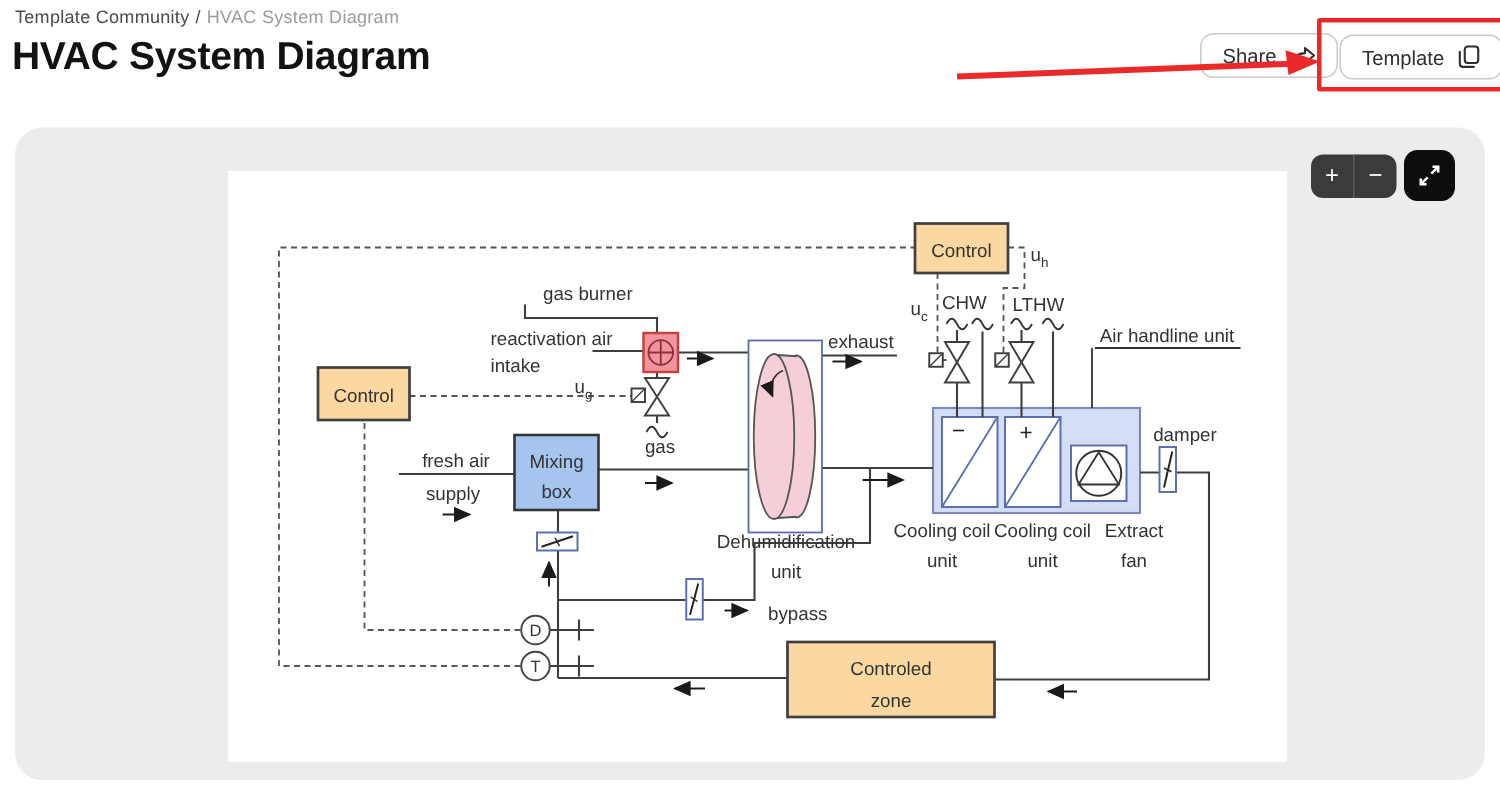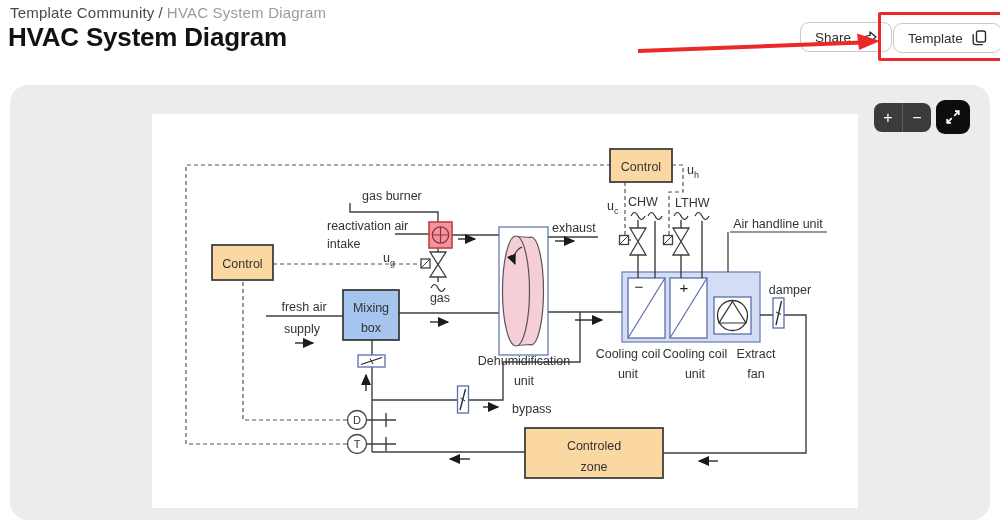--- a/index.html
+++ b/index.html
@@ -1,20 +1,20 @@
 <!DOCTYPE html>
 <html><head>
 <meta charset="utf-8">
 <style>
   * { margin:0; padding:0; box-sizing:border-box; }
   html,body { width:1000px; height:529px; background:#fff; overflow:hidden; position:relative;
               font-family:"Liberation Sans", sans-serif; }
 
   
-  .breadcrumb { position:absolute; left:10px; top:4px; font-size:15px; color:#4a4a4a; letter-spacing:.2px; }
+  .breadcrumb { position:absolute; left:10px; top:4px; font-size:12px; color:#4a4a4a; letter-spacing:.2px; }
   .breadcrumb .crumb-current { color:#9b9b9b; }
   .breadcrumb .crumb-sep { margin:0 4px; color:#4a4a4a; }
   .page-title { position:absolute; left:8px; top:22px; font-size:26px; font-weight:800; color:#121212; letter-spacing:-.2px; }
 
   .btn { position:absolute; height:30px; display:flex; align-items:center; gap:9px; padding:0 14px;
          background:#fff; border:1px solid #c9c9c9; border-radius:9px; font-size:13.5px; color:#2e2e2e; cursor:pointer; }
   .btn svg { display:block; }
   #share-btn { left:800px; top:22px; }
   #dup-btn   { left:893px; top:23px; }
 

